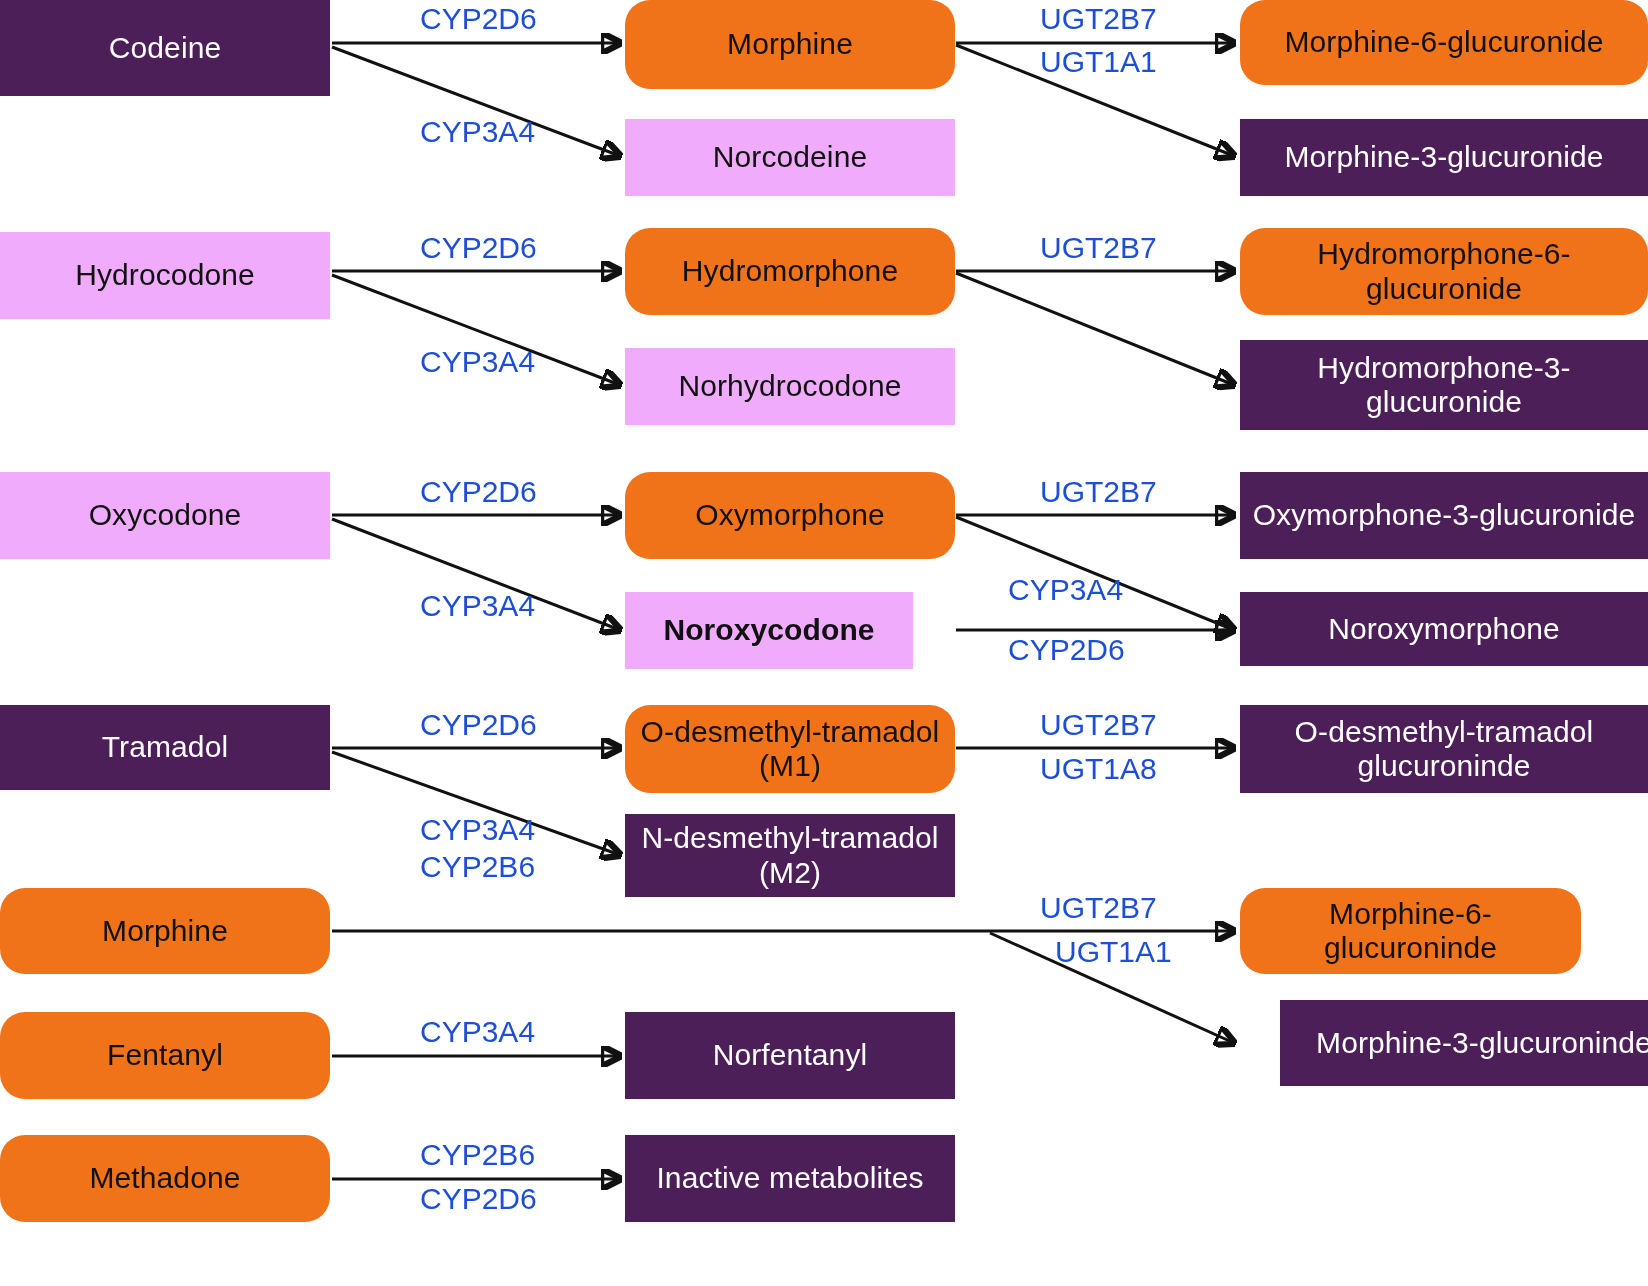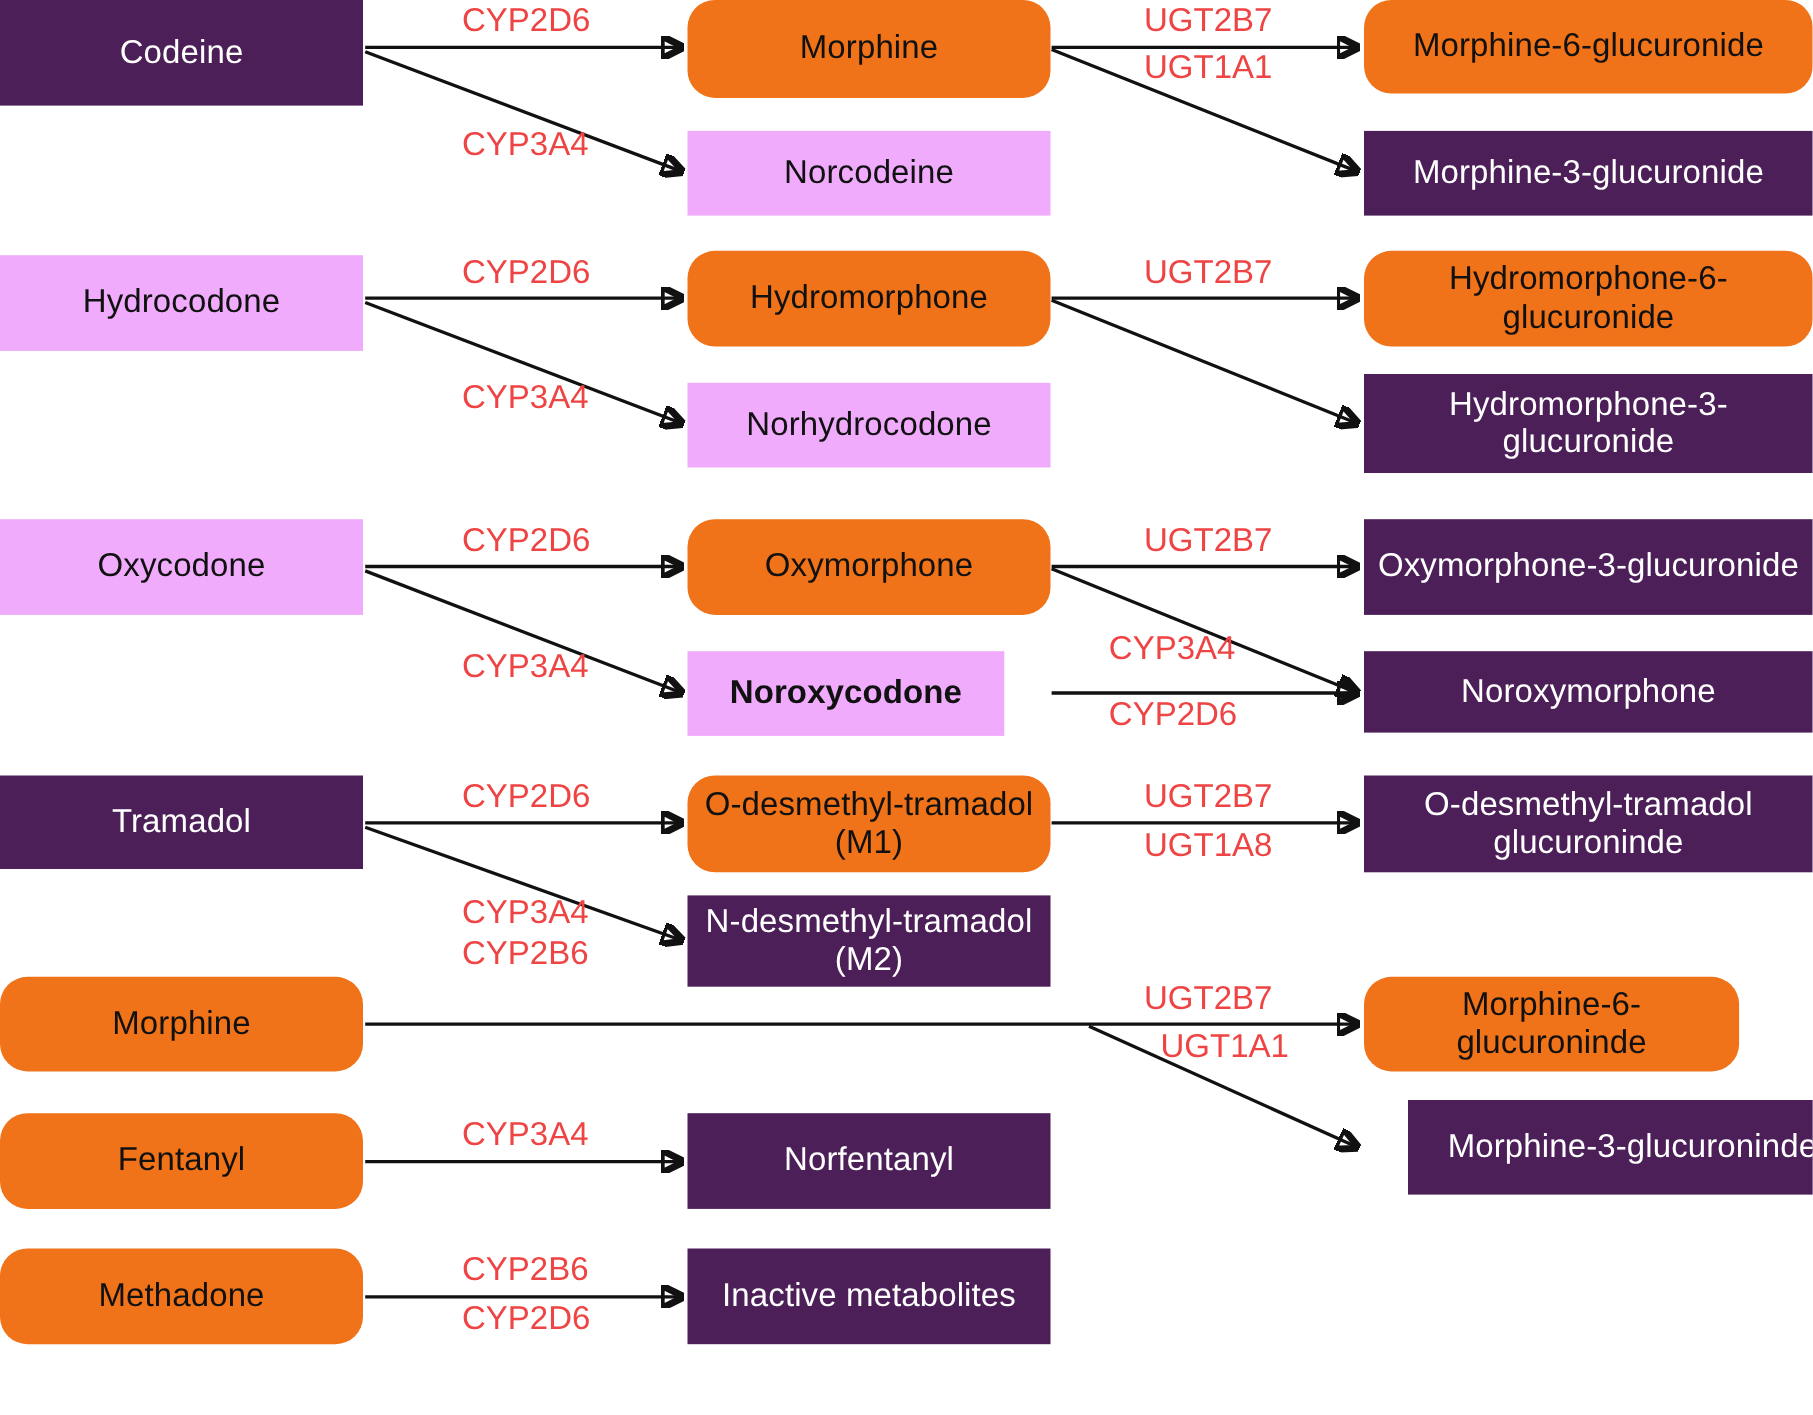--- a/index.html
+++ b/index.html
@@ -4,21 +4,21 @@
 <style>
   html,body{margin:0;padding:0;background:#ffffff;}
   body{font-family:"Liberation Sans", sans-serif;}
   #stage{position:relative;width:1648px;height:1286px;background:#fff;overflow:hidden;}
   .node{position:absolute;display:flex;align-items:center;justify-content:center;
         text-align:center;box-sizing:border-box;line-height:1.15;
         font-size:30px;letter-spacing:.1px;padding:0 6px;}
   .node.purple{background:#4c1f58;color:#ffffff;}
   .node.orange{background:#f07219;color:#111111;border-radius:25px;}
   .node.blue{background:#f0abfc;color:#111111;}
-  .edgelabel{position:absolute;font-size:30px;color:#ef4444;white-space:nowrap;}
+  .edgelabel{position:absolute;font-size:30px;color:#1d4ed8;white-space:nowrap;}
   svg.edges{position:absolute;left:0;top:0;width:1648px;height:1286px;pointer-events:none;}
   svg.edges line, svg.edges path{stroke:#111111;stroke-width:3;fill:none;}
 </style>
 </head>
 <body>
 
 <div id="stage">
 
   <svg class="edges" viewBox="0 0 1648 1286">
     <defs>

